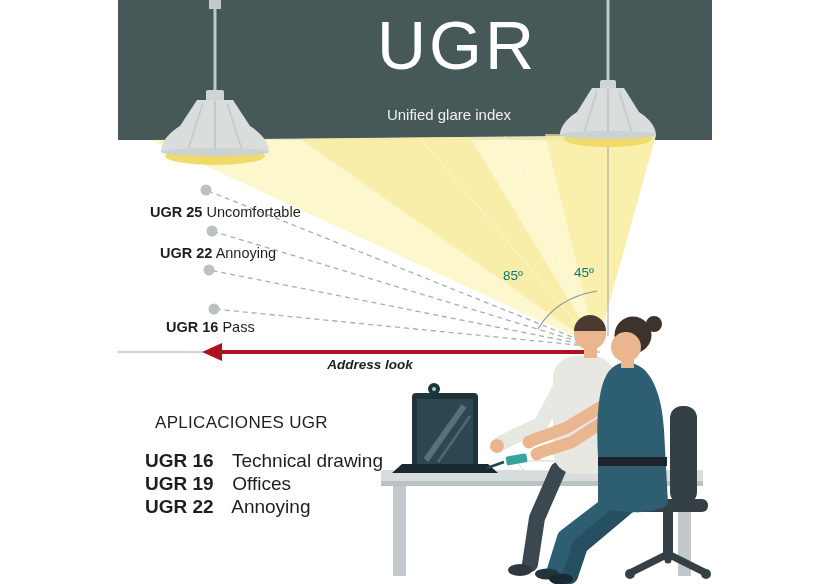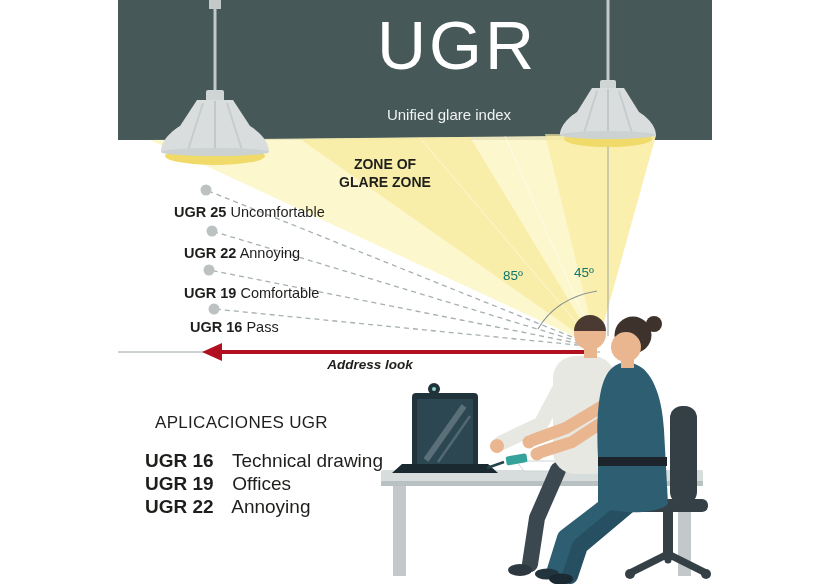--- a/index.html
+++ b/index.html
@@ -6,21 +6,21 @@
   html,body { background:#ffffff; }
   body { font-family:"Liberation Sans", sans-serif; }
   .stage { position:relative; width:830px; height:584px; background:#ffffff; overflow:hidden; }
   .art { position:absolute; left:0; top:0; width:830px; height:584px; }
   .lbl { position:absolute; color:#1e1e1c; white-space:nowrap; }
   .b { font-weight:700; }
   .title { left:118px; width:678px; top:8px; text-align:center; font-size:68px; line-height:74px;
            color:#ffffff; letter-spacing:3px; font-weight:400; }
   .subtitle { left:118px; width:662px; top:106px; text-align:center; font-size:15px; color:#eef2f1; }
   .zone { left:310px; width:150px; top:155px; text-align:center; font-size:14px; font-weight:700; line-height:18px; }
-  .scale-row { font-size:14.5px;margin-left:24px; }
+  .scale-row { font-size:14.5px; }
   .angle { font-size:13.5px; color:#0f766e; }
   .gaze { left:295px; width:150px; top:357px; text-align:center; font-size:13.5px; font-weight:700;font-style:italic; }
   .apps-title { left:155px; top:413px; font-size:17px; font-weight:400; letter-spacing:0.3px; }
   .app-row { left:145px; font-size:19px; }
   .app-row .ugr { display:inline-block; width:82px; font-weight:700; }
 </style>
 </head>
 <body>
 
 <div class="stage">
@@ -143,36 +143,28 @@
       <rect x="621" y="354" width="13" height="14" fill="#e9b58d"></rect>
       <circle cx="633" cy="335" r="18.5" fill="#3d332c"></circle>
       <circle cx="626" cy="347" r="15" fill="#eab68f"></circle>
       <circle cx="654" cy="324" r="8" fill="#3d332c"></circle>
     </g>
   </svg>
 
   <div class="lbl title">UGR</div>
   <div class="lbl subtitle">Unified glare index</div>
 
-  <div class="lbl zone">
-    <div>ZONE OF</div>
-    <div>GLARE ZONE</div>
-  </div>
 
   <div class="lbl scale-row" style="left:150px;top:204px">
     <span class="b">UGR 25</span>
     <span>Uncomfortable</span>
   </div>
   <div class="lbl scale-row" style="left:160px;top:245px">
     <span class="b">UGR 22</span>
     <span>Annoying</span>
-  </div>
-  <div class="lbl scale-row" style="left:160px;top:285px">
-    <span class="b">UGR 19</span>
-    <span>Comfortable</span>
   </div>
   <div class="lbl scale-row" style="left:166px;top:319px">
     <span class="b">UGR 16</span>
     <span>Pass</span>
   </div>
 
   <div class="lbl angle" style="left:503px;top:268px">85º</div>
   <div class="lbl angle" style="left:574px;top:265px">45º</div>
 
   <div class="lbl gaze">Address look</div>

